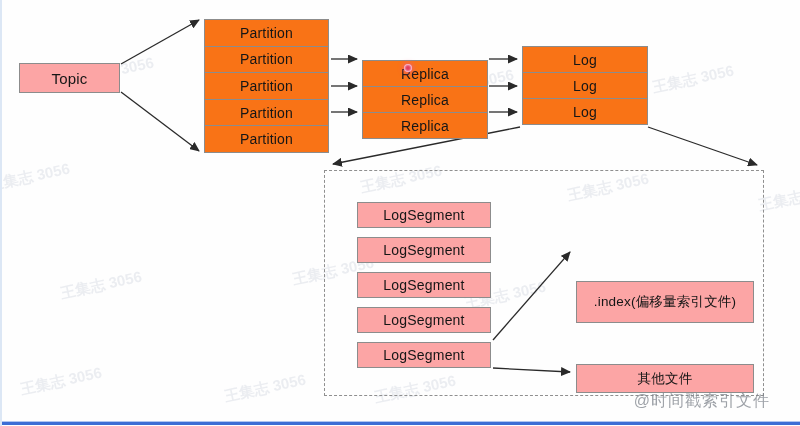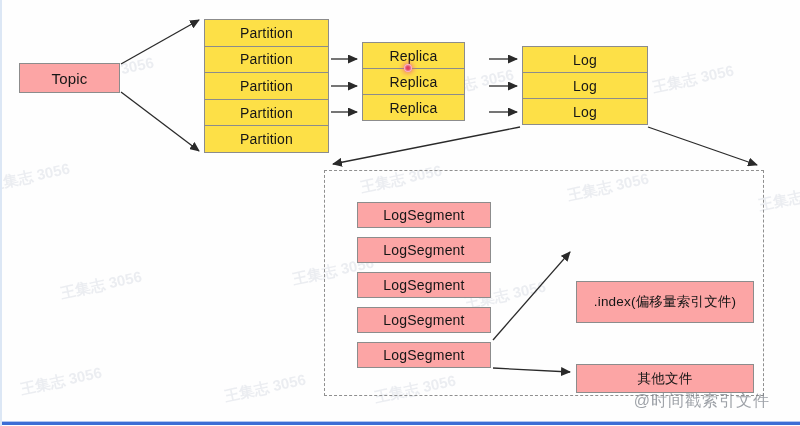--- a/index.html
+++ b/index.html
@@ -25,21 +25,21 @@
     justify-content: center;
     color: #161616;
     font-size: 14px;
     letter-spacing: .2px;
   }
 
   
   .stack {
     position: absolute;
     border: 1px solid #8c8c8c;
-    background: #fde047;
+    background: #f97316;
     display: flex;
     flex-direction: column;
   }
   .stack .row {
     flex: 1;
     display: flex;
     align-items: center;
     justify-content: center;
     color: #161616;
     font-size: 14px;
@@ -146,21 +146,21 @@
   <div class="dbox" style="left:17px; top:63px; width:101px; height:30px; font-size:15px">Topic</div>
 
   <div class="stack" style="left:202px; top:19px; width:125px; height:134px">
     <div class="row">Partition</div>
     <div class="row">Partition</div>
     <div class="row">Partition</div>
     <div class="row">Partition</div>
     <div class="row">Partition</div>
   </div>
 
-  <div class="stack" style="left:360px; top:42px; width:103px; height:79px">
+  <div class="stack" style="left:360px; top:60px; width:126px; height:79px">
     <div class="row">Replica</div>
     <div class="row">Replica</div>
     <div class="row">Replica</div>
   </div>
 
   <div class="laser-dot" style="background: rgb(226, 59, 94);"></div>
 
   <div class="stack" style="left:520px; top:46px; width:126px; height:79px">
     <div class="row">Log</div>
     <div class="row">Log</div>

